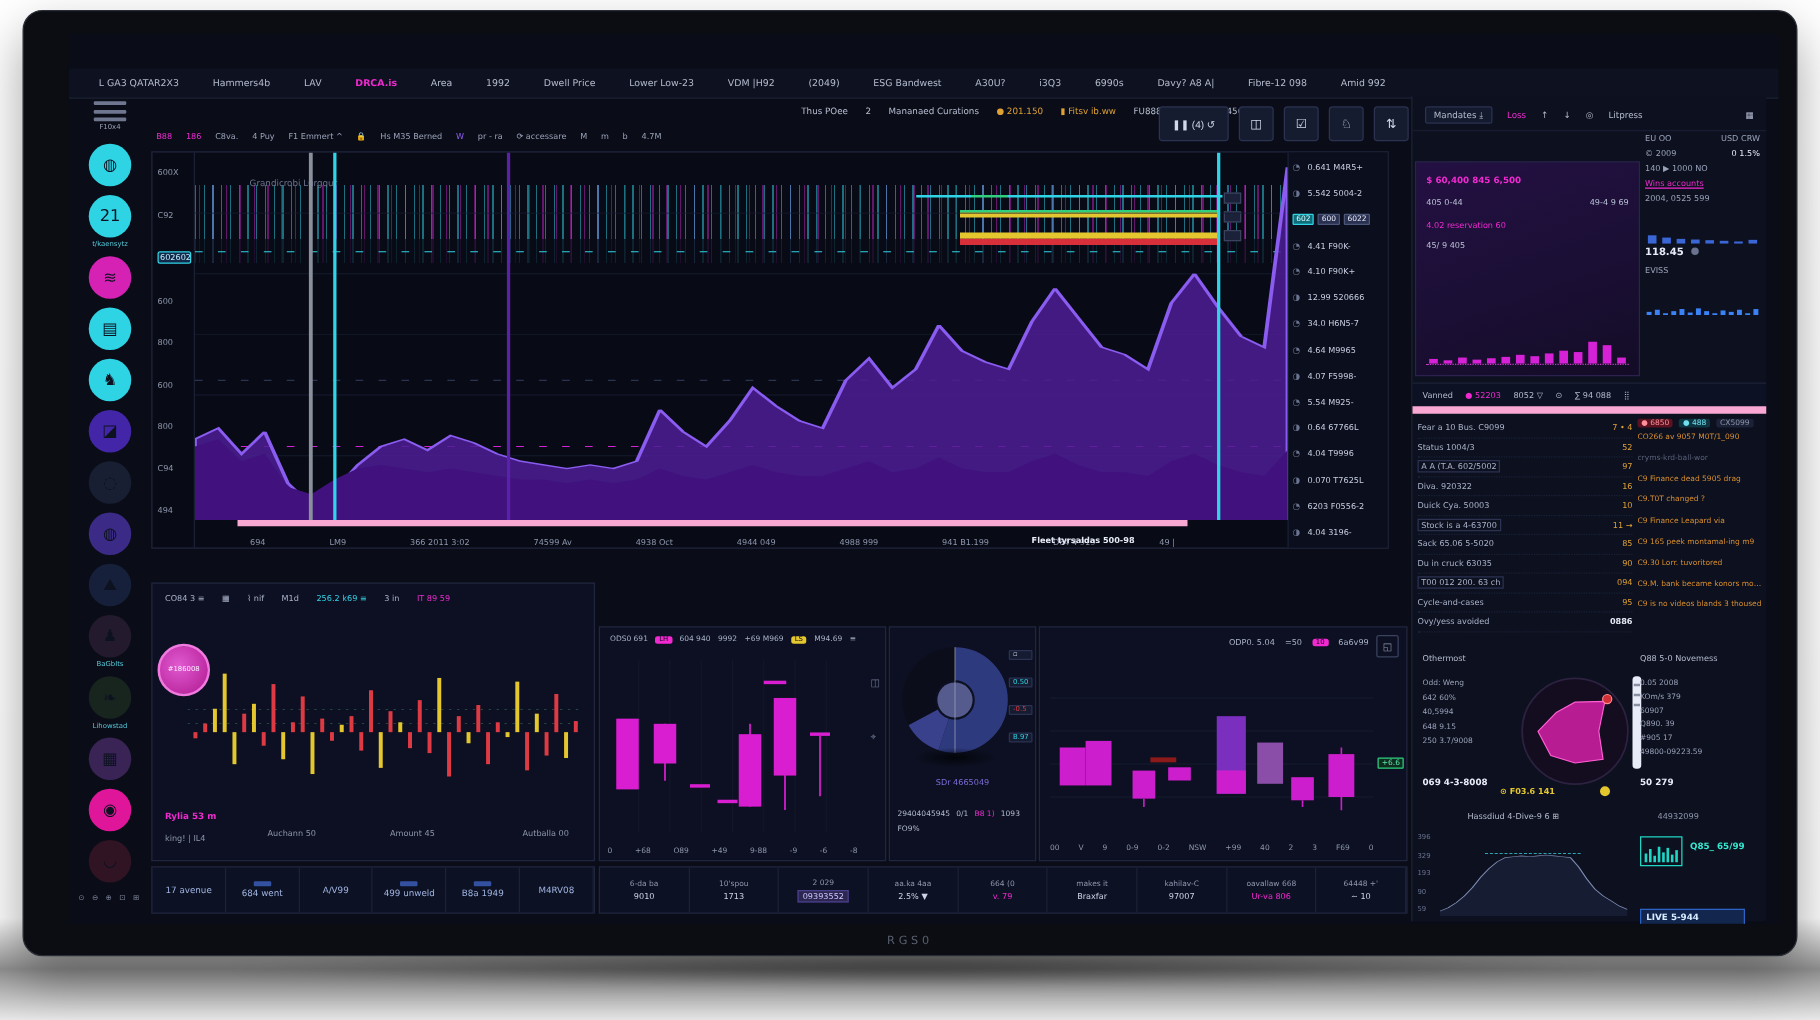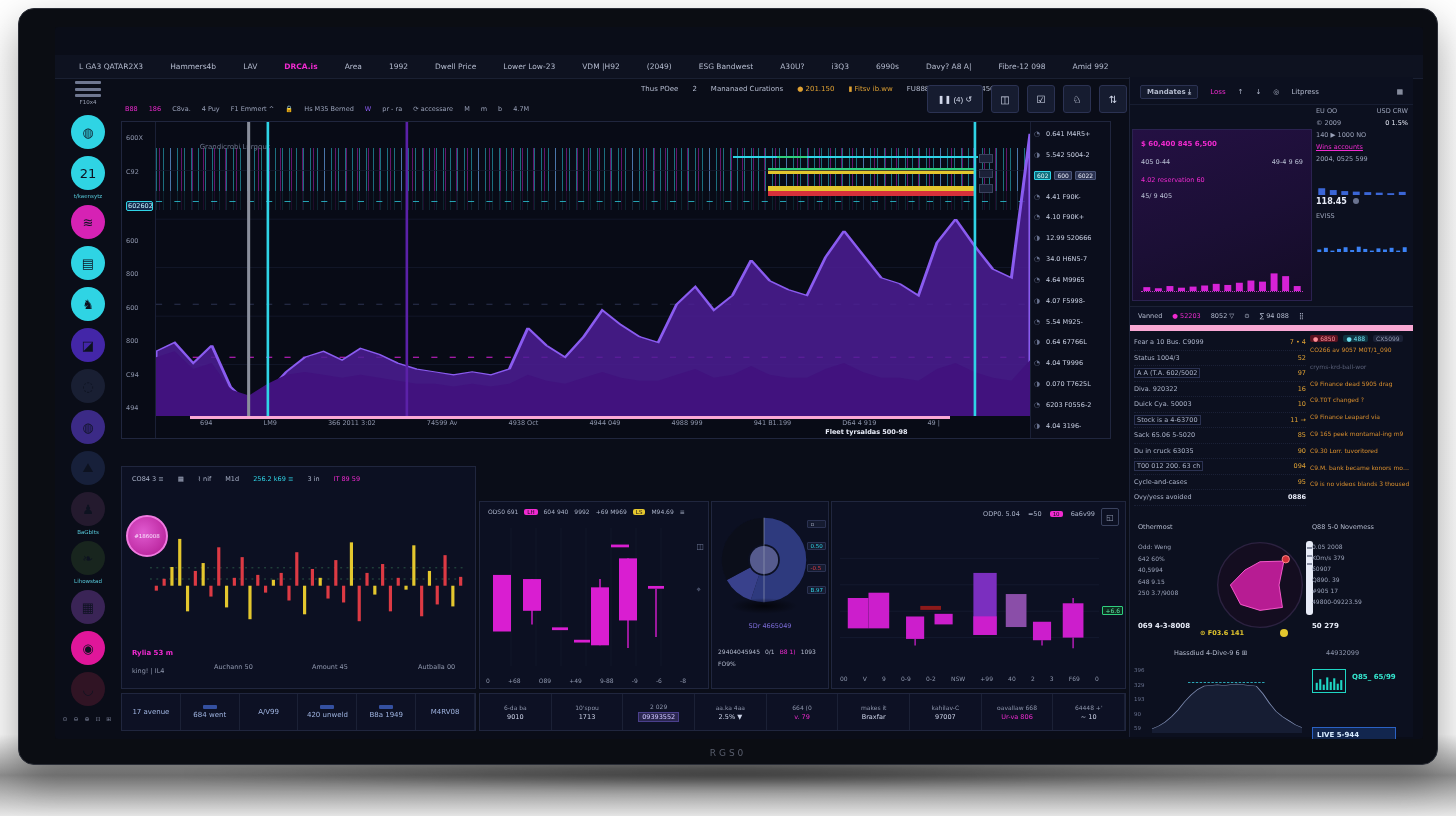--- a/index.html
+++ b/index.html
@@ -65,22 +65,22 @@
       repeating-linear-gradient(90deg, transparent 0 3px, rgba(214,34,214,.45) 3px 4px, transparent 4px 11px);
     -webkit-mask-image:repeating-linear-gradient(180deg,#000 0 70%,rgba(0,0,0,.25) 70% 100%); }
   .watermark { position:absolute; left:5%; top:7%; font-size:7px; color:#6c748c; }
   .lvl { position:absolute; }
   .lvl-cyan { left:66%; width:28%; top:11.5%; height:2px; background:linear-gradient(90deg,#2fd4e6 0 18%,#2fcf7e 18% 30%,#2fd4e6 30% 100%); }
   .lvl-y1 { left:70%; width:23.7%; top:15.6%; height:6px; background:#e4c72e; border-top:2px solid #2fcf7e; }
   .lvl-y2 { left:70%; width:23.7%; top:21.6%; height:5px; background:#e4c72e; }
   .lvl-r1 { left:70%; width:23.7%; top:23.4%; height:5px; background:#d8303a; }
   .lvl-tags { position:absolute; left:94.2%; top:11%; display:flex; flex-direction:column; gap:6px; }
   .lvl-tags i { width:14px; height:9px; background:#1b2138; border:1px solid #3a425e; }
-  .xaxis { position:absolute; left:34px; right:80px; bottom:0; height:22px; border-top:3px solid #f9a8d4;
-    display:flex; justify-content:space-between; align-items:flex-start; padding:0 10px; font-size:6.5px; color:#8e96ac;gap:35px; }
+  .xaxis { position:absolute; left:34px; right:80px; bottom:0; height:22px; border-top:5px solid #f9a8d4;
+    display:flex; justify-content:space-between; align-items:flex-end; padding:0 10px; font-size:6.5px; color:#8e96ac;gap:35px; }
   .cap { position:absolute; right:14%; bottom:2px; font-size:6.5px; font-weight:bold; color:#e8ecf8; }
   .obook { width:80px; border-left:1px solid #1a2036; background:#0b0e1c; padding:4px 3px; display:flex; flex-direction:column; justify-content:space-between; }
   .ob-row { display:flex; align-items:center; gap:3px; font-size:6.5px; color:#c8cfe2; height:16px; }
   .ob-ic { color:#6a7390; font-size:7px; width:9px; }
   .ob-val { white-space:nowrap; }
   .ob-b { background:#0f6e7c; color:#dffbff; border:1px solid #2fd4e6; border-radius:1px; padding:0 2px; font-size:6px; }
   .ob-b2 { background:#2a3150; border-color:#4a5578; color:#e8ecf8; }
 
   
   .blp { position:absolute; left:0; top:389px; width:355px; height:223px; background:#0c1022; border:1px solid #20263e; }
@@ -137,21 +137,21 @@
     border:1px solid #20263e; display:flex; }
   .cell { flex:1; border-right:1px solid #1b2136; display:flex; flex-direction:column; align-items:center;
     justify-content:center; gap:2px; font-size:6px; color:#8e96ac; }
   .cell .cv { color:#cdd4e8; font-size:6.5px; }
   .cell .cvbox { background:#2b2750; border:1px solid #4a3f8c; padding:0 3px; color:#cfc6ff; }
 
   
   .rp { position:absolute; left:1074px; top:50px; width:284px; height:660px; background:#0c101f; border-left:1px solid #1c2236; }
   .rp-h { position:absolute; left:0; top:2px; right:0; height:26px; display:flex; align-items:center; gap:12px;
     padding:0 10px; font-size:7px; color:#b4bbce; border-bottom:1px solid #171d31; }
-  .rp-tab { background:#141a2e; border:1px solid #2b3252; border-radius:2px; padding:2px 6px;font-weight:bold; }
+  .rp-tab { background:#141a2e; border:1px solid #2b3252; border-radius:2px; padding:2px 6px; }
   .rp-card { position:absolute; left:2px; top:52px; width:180px; height:172px;
     background:linear-gradient(160deg,#241043 0%,#1b0f35 55%,#140c26 100%); border:1px solid #2b2250; padding:10px 8px; }
   .rc-title { font-size:7px; color:#f02ad0; font-weight:bold; margin-bottom:10px; }
   .rc-row { display:flex; justify-content:space-between; font-size:6.5px; color:#b9c0d4; margin-bottom:10px; }
   .rc-pink { font-size:6.5px; color:#f02ad0; margin-bottom:8px; }
   .rc-sub { font-size:6.5px; color:#b9c0d4; margin-bottom:4px; }
   .rc-bars { position:absolute; left:8px; right:8px; bottom:8px; height:56px; border-bottom:1px dotted #c23ac2; }
   .rcol { position:absolute; left:186px; top:30px; width:92px; font-size:6.5px; color:#9aa2b8; }
   .rcol .duo { display:flex; justify-content:space-between; margin-bottom:4px; }
   .rcol .lnk { color:#f02ad0; text-decoration:underline; margin:4px 0; cursor:pointer; }
@@ -535,21 +535,21 @@
             <span>684 went</span>
           </div>
 
           <div class="bl-tab">
 
             <span>A/V99</span>
           </div>
 
           <div class="bl-tab">
             <span class="bdg"></span>
-            <span>420 unweld</span>
+            <span>499 unweld</span>
           </div>
 
           <div class="bl-tab">
             <span class="bdg"></span>
             <span>B8a 1949</span>
           </div>
 
           <div class="bl-tab">
 
             <span>M4RV08</span>

